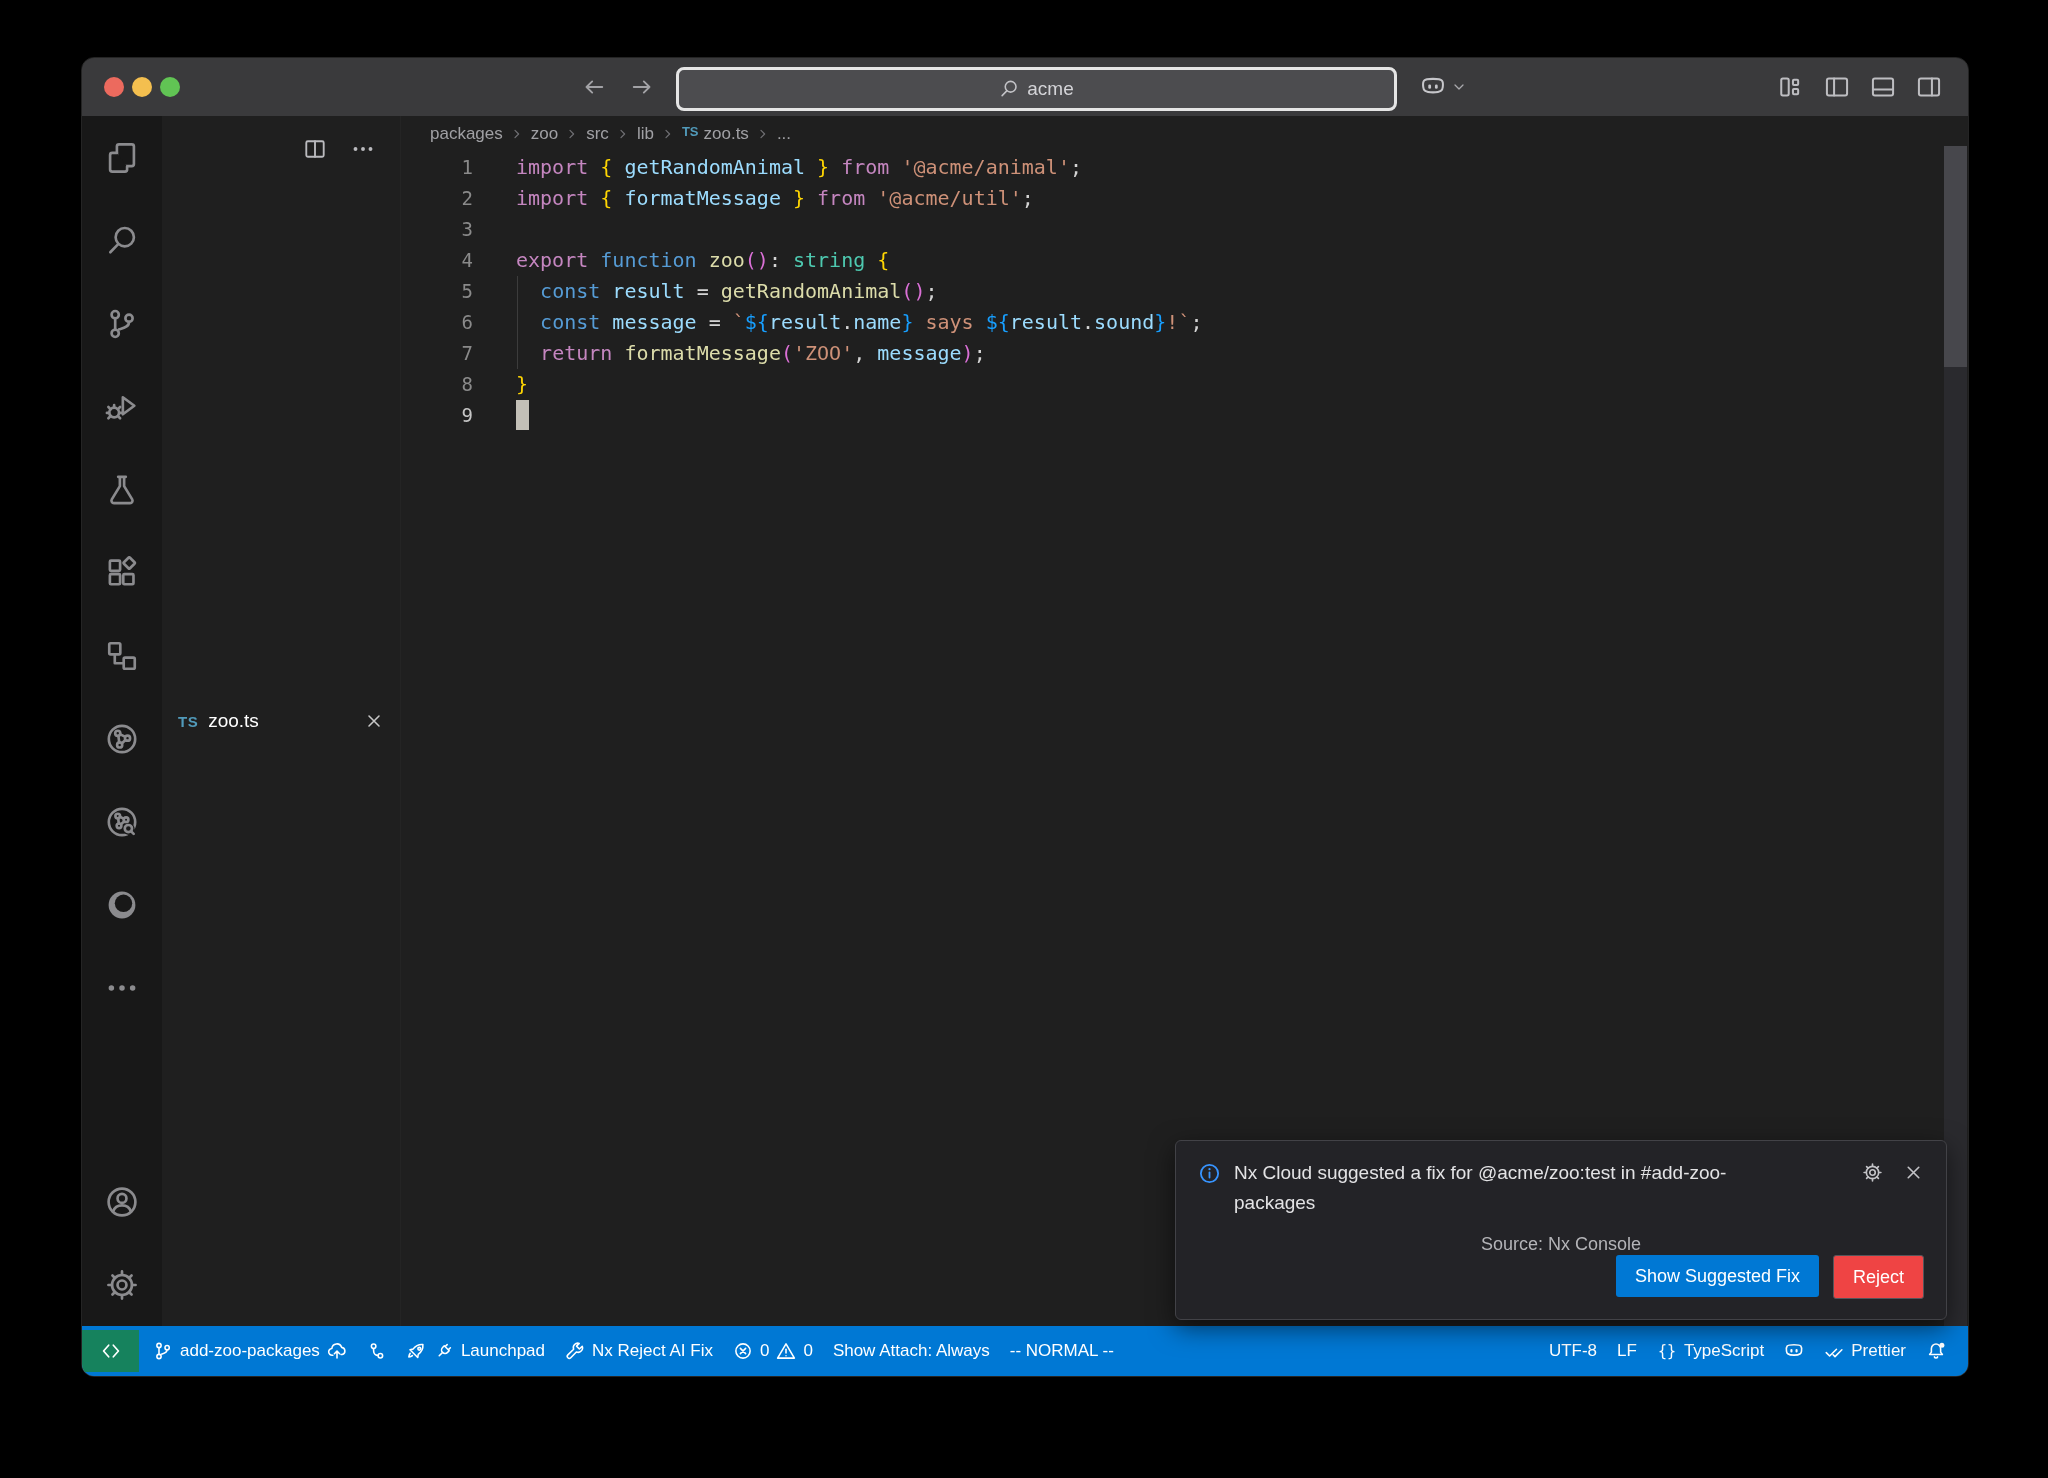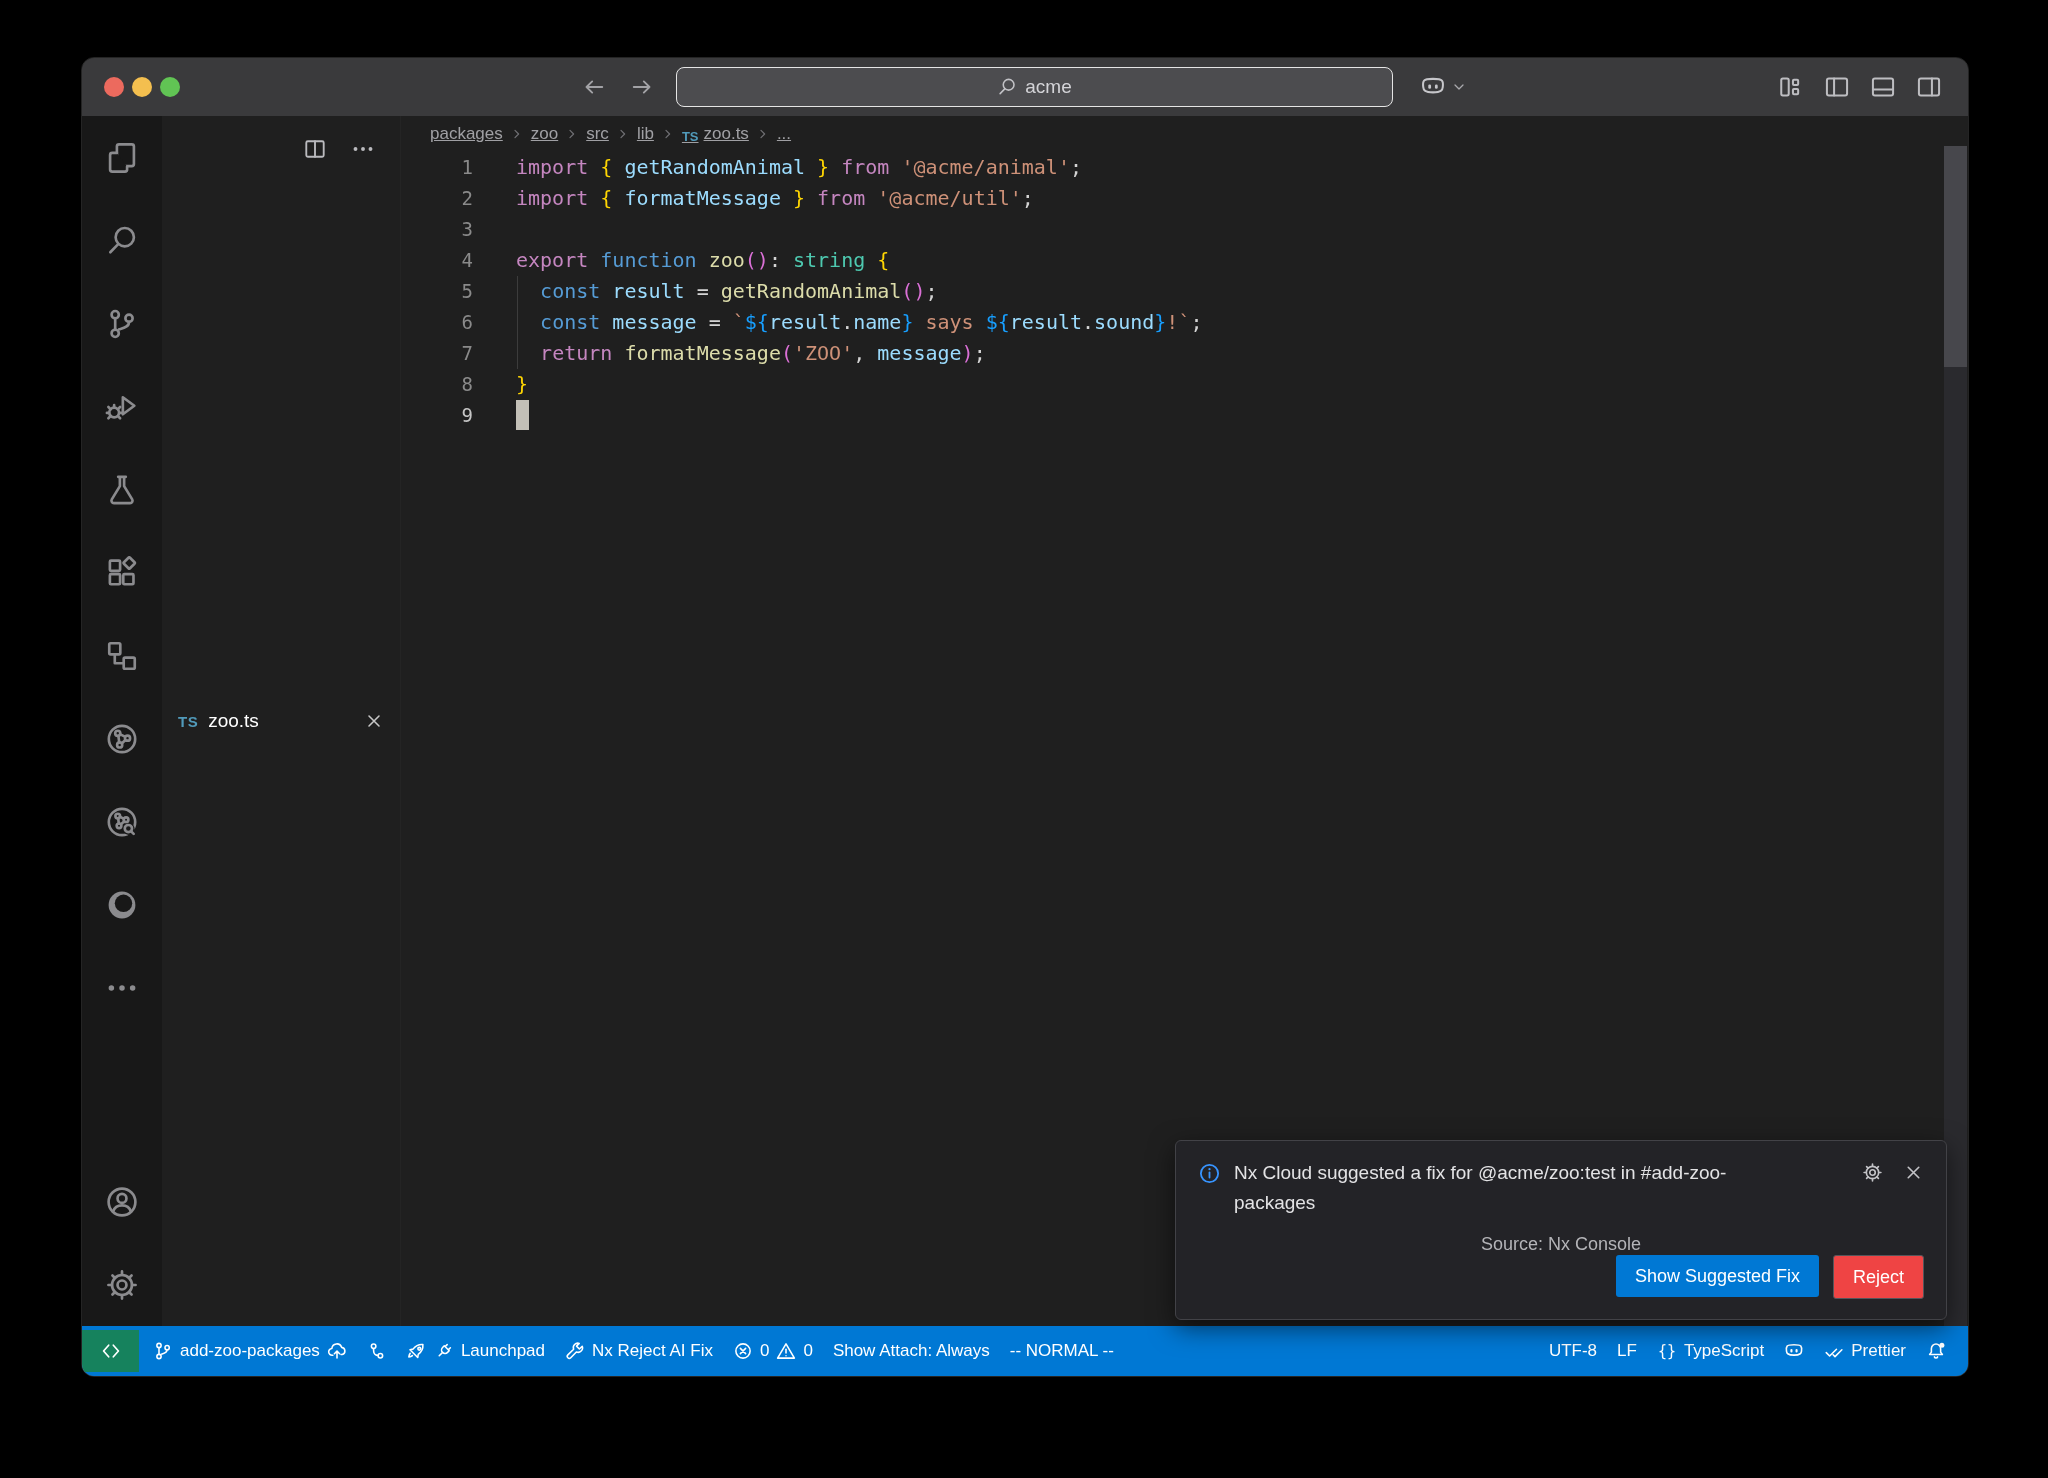--- a/index.html
+++ b/index.html
@@ -8,21 +8,21 @@
   .window{position:absolute;left:82px;top:58px;width:1886px;height:1318px;
           background:#1f1f1f;border-radius:12px;overflow:hidden;
           outline:1px solid rgba(255,255,255,.14);display:flex;flex-direction:column;}
   
   .titlebar{flex:0 0 58px;background:#3a3a3c;position:relative;}
   .traffic{position:absolute;left:22px;top:19px;display:flex;gap:8px;}
   .traffic span{width:20px;height:20px;border-radius:50%;display:block;}
   .nav-arrows{position:absolute;left:500px;top:0;height:58px;display:flex;align-items:center;gap:24px;color:#a2a2a6;}
   .nav-arrows .ico{width:24px;height:24px;}
   .searchbox{position:absolute;left:594px;top:9px;width:715px;height:38px;background:#4c4c4f;
-             border:1px solid #e5e5e5;border-radius:8px;display:flex;align-items:center;
+             border:3px solid #e5e5e5;border-radius:8px;display:flex;align-items:center;
              justify-content:center;gap:8px;color:#d4d4d8;font-size:19px;}
   .searchbox .ico{width:20px;height:20px;color:#c2c2c6;}
   .copilot-menu{position:absolute;left:1338px;top:0;height:58px;display:flex;align-items:center;gap:5px;color:#c6c6ca;}
   .copilot-menu .ico{width:26px;height:26px;}
   .copilot-menu .ico.small{width:16px;height:16px;color:#a9a9ad;}
   .layout-icons{position:absolute;right:26px;top:0;height:58px;display:flex;align-items:center;gap:20px;color:#bdbdc1;}
   .layout-icons .ico{width:26px;height:26px;}
   
   .mainrow{flex:1;display:flex;min-height:0;}
   .activitybar{flex:0 0 80px;background:#181818;display:flex;flex-direction:column;align-items:center;color:#8b8b8e;}
@@ -34,21 +34,21 @@
   .tabstrip{flex:0 0 66px;background:#181818;display:flex;position:relative;}
   .tab{width:206px;background:#1f1f1f;display:flex;align-items:center;padding:0 16px;gap:10px;border-right:1px solid #242424;}
   .tab-badge{color:#519aba;font-weight:bold;font-size:15px;letter-spacing:.5px;}
   .tab-label{color:#fff;font-size:19px;}
   .tab-close{margin-left:auto;color:#c7c7c7;width:20px;height:20px;}
   .editor-actions{position:absolute;right:26px;top:0;height:66px;display:flex;align-items:center;gap:24px;color:#bababe;}
   .editor-actions .ico{width:24px;height:24px;}
   
   .editor{flex:1;position:relative;background:#1f1f1f;overflow:hidden;}
   .breadcrumbs{height:36px;display:flex;align-items:center;padding-left:29px;color:#a0a0a4;font-size:17px;gap:6px;}
-  .bc-item{display:flex;align-items:flex-end;gap:5px;text-decoration:underline;}
+  .bc-item{display:flex;align-items:flex-start;gap:5px;}
   .bc-sep{width:16px;height:16px;color:#6f6f73;}
   .bc-badge{color:#519aba;font-weight:bold;font-size:13px;}
   .blame{margin-left:115px;height:29px;line-height:29px;color:#8d8d91;font-size:16.5px;}
   .code{position:relative;font-family:"DejaVu Sans Mono",monospace;font-size:20px;}
   .code-line{height:31px;line-height:31px;display:flex;white-space:pre;}
   .ln{flex:0 0 72px;text-align:right;color:#8a8a8a;font-size:19px;}
   .ln.active{color:#c6c6c6;}
   .lc{margin-left:43px;}
   .indent-guide{position:absolute;left:116px;top:124px;width:1px;height:93px;background:#3c3c3c;}
   .cursor{position:absolute;left:115px;top:248px;width:13px;height:30px;background:#c3c0b7;}

